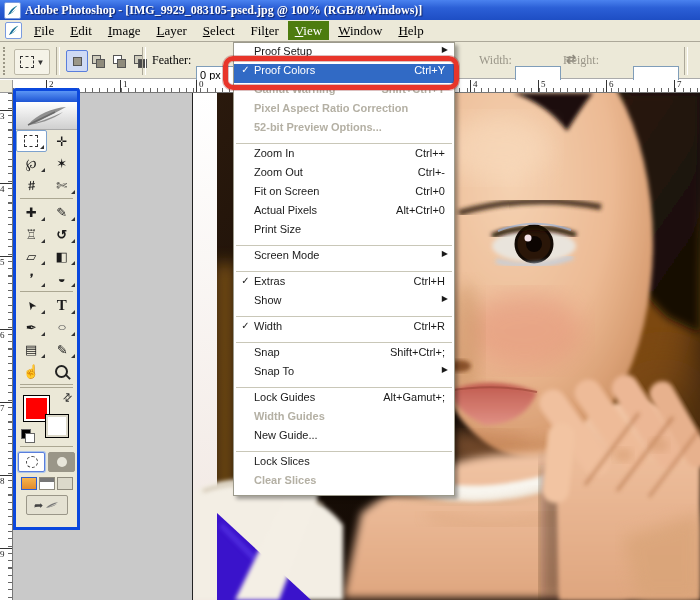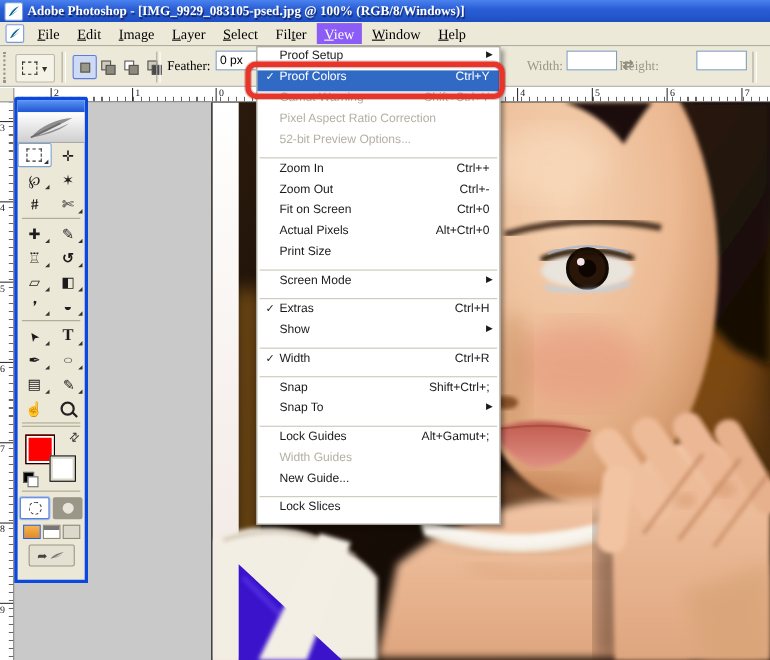--- a/index.html
+++ b/index.html
@@ -12,42 +12,42 @@
   .titlebar .ttl{color:#fff;font-weight:bold;font-size:12px;font-family:"Liberation Serif",serif;
     text-shadow:1px 1px 1px rgba(0,0,30,.6);white-space:nowrap;}
   .appicon{width:15px;height:15px;background:#fff;border:1px solid #7a9be0;border-radius:2px;
     display:flex;align-items:center;justify-content:center;flex:0 0 auto;}
   
   .menubar{position:absolute;left:0;top:20px;width:700px;height:22px;background:#ece9d8;
     border-bottom:1px solid #aca899;display:flex;align-items:center;box-sizing:border-box;
     font-family:"Liberation Serif",serif;font-size:13px;color:#000;}
   .menubar .appicon{margin:0 4px 0 5px;}
   .mb-item{padding:2px 7px;margin:0 1px;cursor:default;}
-  .mb-item.active{background:#8b5cf6;color:#fff;}
+  .mb-item.active{background:#4d7c0f;color:#fff;}
   .mb-item u{text-decoration:underline;}
   
   .optionsbar{position:absolute;left:0;top:42px;width:700px;height:38px;background:#ece9d8;
     border-bottom:2px groove #ffffff;box-sizing:border-box;
     font-family:"Liberation Serif",serif;font-size:12px;}
   .ob-grip{position:absolute;left:3px;top:5px;width:4px;height:28px;
     border-left:2px dotted #9a9685;}
   .ob-preset{position:absolute;left:14px;top:7px;width:34px;height:24px;border:1px solid #bdb9a8;
     border-radius:2px;background:#f5f3e8;display:flex;align-items:center;justify-content:center;gap:3px;}
   .ob-preset .msq{width:12px;height:10px;border:1px dashed #333;}
   .ob-preset .dn{font-size:8px;color:#333;}
   .ob-sep{position:absolute;top:5px;width:2px;height:28px;border-left:1px solid #aca899;border-right:1px solid #fff;}
   .modebtn{position:absolute;top:8px;width:20px;height:20px;border:1px solid transparent;border-radius:2px;
     display:flex;align-items:center;justify-content:center;}
   .modebtn.pressed{background:#cfdaf5;border-color:#5a7edc;}
   .modebtn .ic{position:relative;width:12px;height:12px;}
   .modebtn .s1{position:absolute;left:0;top:0;width:7px;height:7px;border:1px solid #555;background:#cfccbc;}
   .modebtn .s2{position:absolute;left:4px;top:4px;width:7px;height:7px;border:1px solid #555;background:#8f8b7c;}
   .ob-label{position:absolute;top:11px;color:#000;}
   .ob-label.dim{color:#9a9689;}
-  .ob-input{position:absolute;top:4px;height:16px;border:1px solid #7f9db9;background:#fff;
+  .ob-input{position:absolute;top:24px;height:16px;border:1px solid #7f9db9;background:#fff;
     font-size:11px;font-family:"Liberation Sans",sans-serif;padding:0 3px;box-sizing:content-box;}
   .ob-swap{position:absolute;top:10px;color:#8e8a7e;font-size:12px;font-weight:bold;}
   .style-arrow{position:absolute;left:452px;top:57px;width:17px;height:17px;border:1px solid #1b45c8;
     border-radius:2px;background:linear-gradient(180deg,#6f97ef,#2f62d8);color:#fff;font-size:8px;
     display:flex;align-items:center;justify-content:center;}
   
   .docarea{position:absolute;left:0;top:80px;width:700px;height:520px;background:#c9c9c9;}
   .corner{position:absolute;left:0;top:0;width:13px;height:13px;background:#ece9d8;
     border-right:1px solid #999;border-bottom:1px solid #999;box-sizing:border-box;}
   .hruler{position:absolute;left:13px;top:0;width:687px;height:13px;background:#fff;
@@ -108,21 +108,21 @@
     display:flex;align-items:center;justify-content:center;gap:2px;font-size:11px;color:#444;}
   
   .viewmenu{position:absolute;left:233px;top:42px;width:222px;background:#fff;
     border:1px solid #9c9a8c;box-shadow:3px 3px 4px rgba(0,0,0,.35);padding:2px 0;box-sizing:border-box;
     font-size:11px;color:#1a1a1a;z-index:40;}
   .mi{height:19px;display:flex;padding:0 3px;}
   .mi .chk{width:17px;text-align:center;font-size:10px;}
   .mi .lbl{flex:1;white-space:nowrap;}
   .mi .rgt{padding-right:6px;white-space:nowrap;}
   .mi .arr{font-size:8px;padding-right:3px;}
-  .mi.disabled{color:#b4b0a4;}
+  .mi.disabled{color:#b4b0a4;font-weight:bold;}
   .mi.hl{background:#316ac5;color:#fff;}
   .msep{height:1px;background:#c9c7b8;margin:3px 2px;}
   
   .annotation{position:absolute;left:223px;top:56px;width:226px;height:24px;
     border:5px solid #e8352a;border-radius:10px;z-index:60;pointer-events:none;
     box-shadow:0 0 0 1px rgba(120,0,0,.25), inset 0 0 0 1px rgba(120,0,0,.25);}
 </style>
 </head>
 <body data-name="photoshop-window">
 
@@ -546,15 +546,20 @@
       <span class="chk" data-name="check-column"></span>
       <span class="lbl" data-name="menu-item-label">New Guide...</span>
       <span class="rgt" data-name="shortcut-label"></span>
     </div>
     <div class="msep" data-name="menu-separator"></div>
     <div class="mi" data-name="menu-item-lock-slices">
       <span class="chk" data-name="check-column"></span>
       <span class="lbl" data-name="menu-item-label">Lock Slices</span>
       <span class="rgt" data-name="shortcut-label"></span>
     </div>
+    <div class="mi disabled" data-name="menu-item-clear-slices">
+      <span class="chk" data-name="check-column"></span>
+      <span class="lbl" data-name="menu-item-label">Clear Slices</span>
+      <span class="rgt" data-name="shortcut-label"></span>
+    </div>
   </div>
 
 <div class="annotation" id="annotation" data-name="red-highlight-annotation" style="border-color: rgb(232, 53, 42);"></div>
 
 </body></html>

